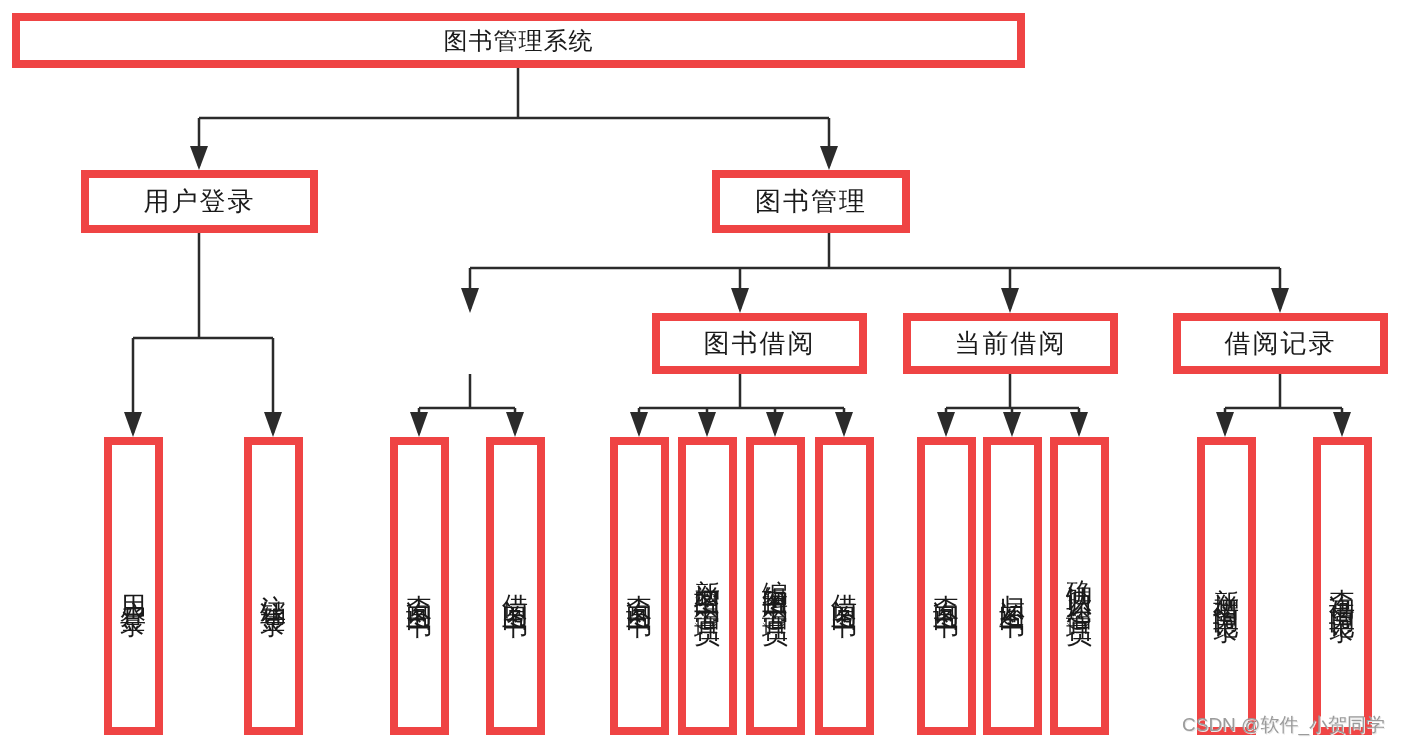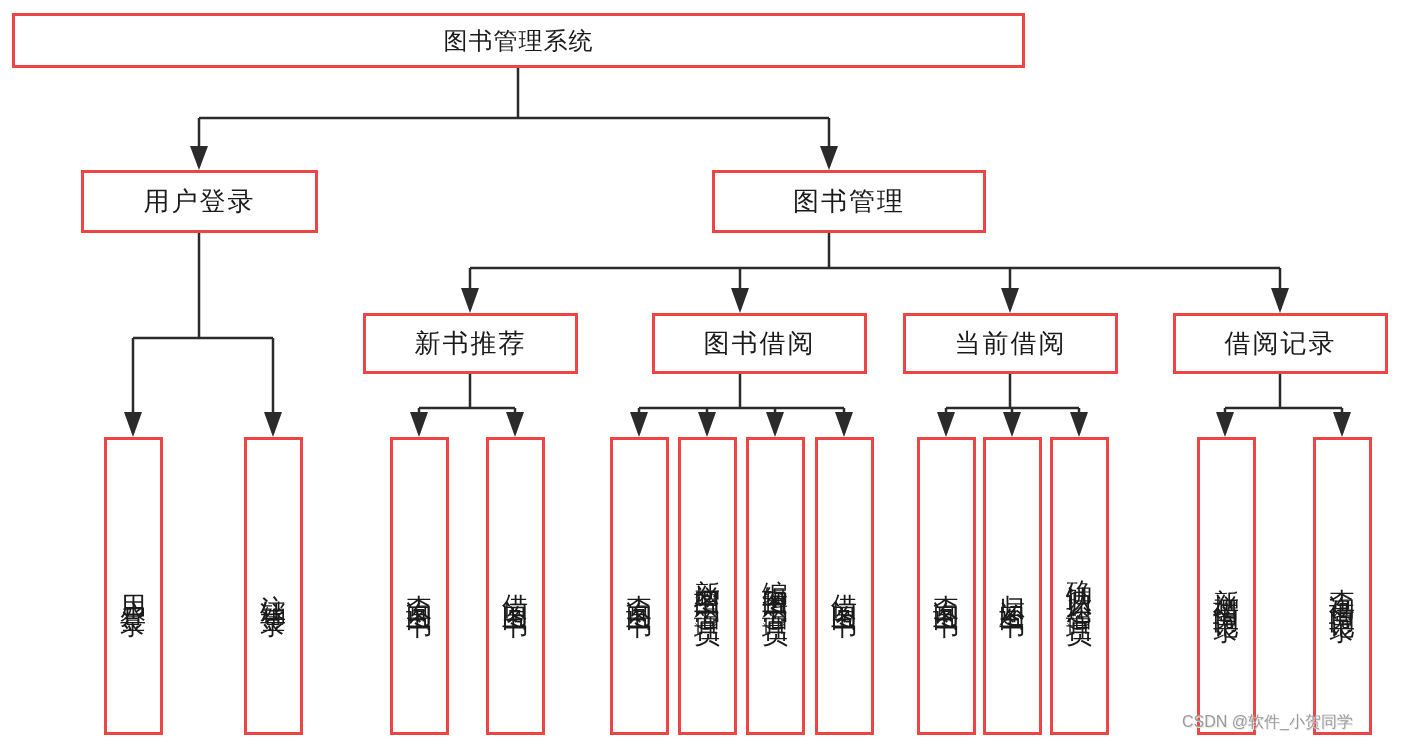--- a/index.html
+++ b/index.html
@@ -10,47 +10,47 @@
     font-family:"Liberation Sans","DejaVu Sans",sans-serif;
     overflow:hidden;
   }
   .wires{position:absolute;left:0;top:0;}
   .wire{stroke:#2b2b2b;stroke-width:2.5;fill:none;}
   .arrow{fill:#2b2b2b;stroke:none;}
   .box{
     position:absolute;
     box-sizing:border-box;
     background:#ffffff;
-    border:3px solid #ef4444;
+    border:8px solid #ef4444;
     display:flex;align-items:center;justify-content:center;
     color:#1a1a1a;
   }
   .hbox .lbl{font-size:26px;letter-spacing:2px;white-space:nowrap;}
   .n-root .lbl{font-size:24px;letter-spacing:1px;}
   .vbox{top:437px;width:59px;height:298px;}
   .vbox .vlbl{
     display:block;
     writing-mode:vertical-rl;
     text-orientation:mixed;
     font-size:26px;
     letter-spacing:6px;
     line-height:1;
   }
   .n-root{left:12px;top:13px;width:1013px;height:55px;}
   .n-login{left:81px;top:170px;width:237px;height:63px;}
-  .n-mgmt{left:712px;top:170px;width:274px;height:63px;}
+  .n-mgmt{left:712px;top:170px;width:198px;height:63px;}
   .n-l3{top:313px;width:215px;height:61px;}
   .n-l3a{left:363px;}
   .n-l3b{left:633px;margin-left:19px;}
   .n-l3c{left:903px;}
   .n-l3d{left:1173px;}
   .watermark{
     position:absolute;
     left:1182px;top:712px;
-    font-size:16px;
+    font-size:19px;
     color:#9b9b9b;
     white-space:nowrap;
     text-shadow:1px 1px 0 #e8e8e8;
   }
 </style>
 </head>
 <body>
 
 <div class="canvas">
 
@@ -101,23 +101,20 @@
     <span class="lbl">图书管理系统</span>
   </div>
 
   <div class="box hbox n-login">
     <span class="lbl">用户登录</span>
   </div>
   <div class="box hbox n-mgmt">
     <span class="lbl">图书管理</span>
   </div>
 
-  <div class="box hbox n-l3 n-l3a">
-    <span class="lbl">新书推荐</span>
-  </div>
   <div class="box hbox n-l3 n-l3b">
     <span class="lbl">图书借阅</span>
   </div>
   <div class="box hbox n-l3 n-l3d">
     <span class="lbl">借阅记录</span>
   </div>
   <div class="box hbox n-l3 n-l3c">
     <span class="lbl">当前借阅</span>
   </div>
 

